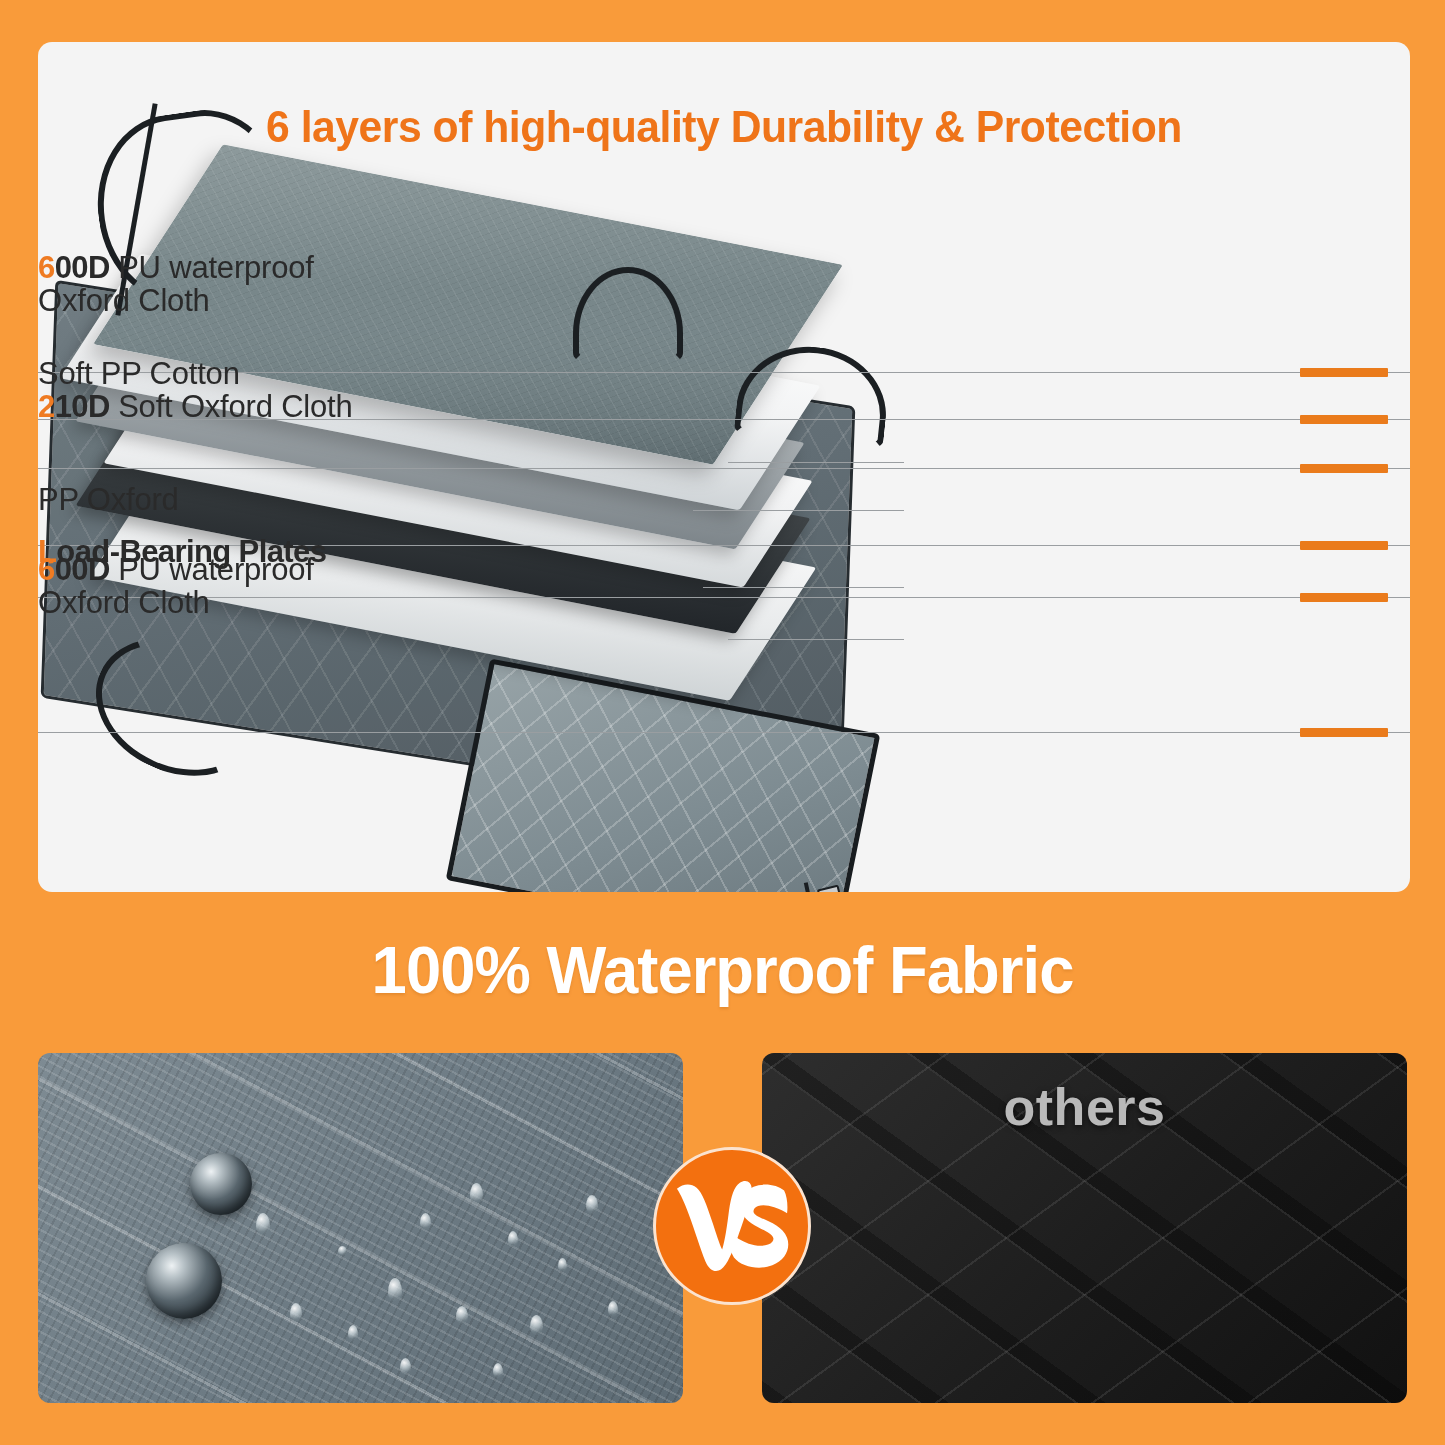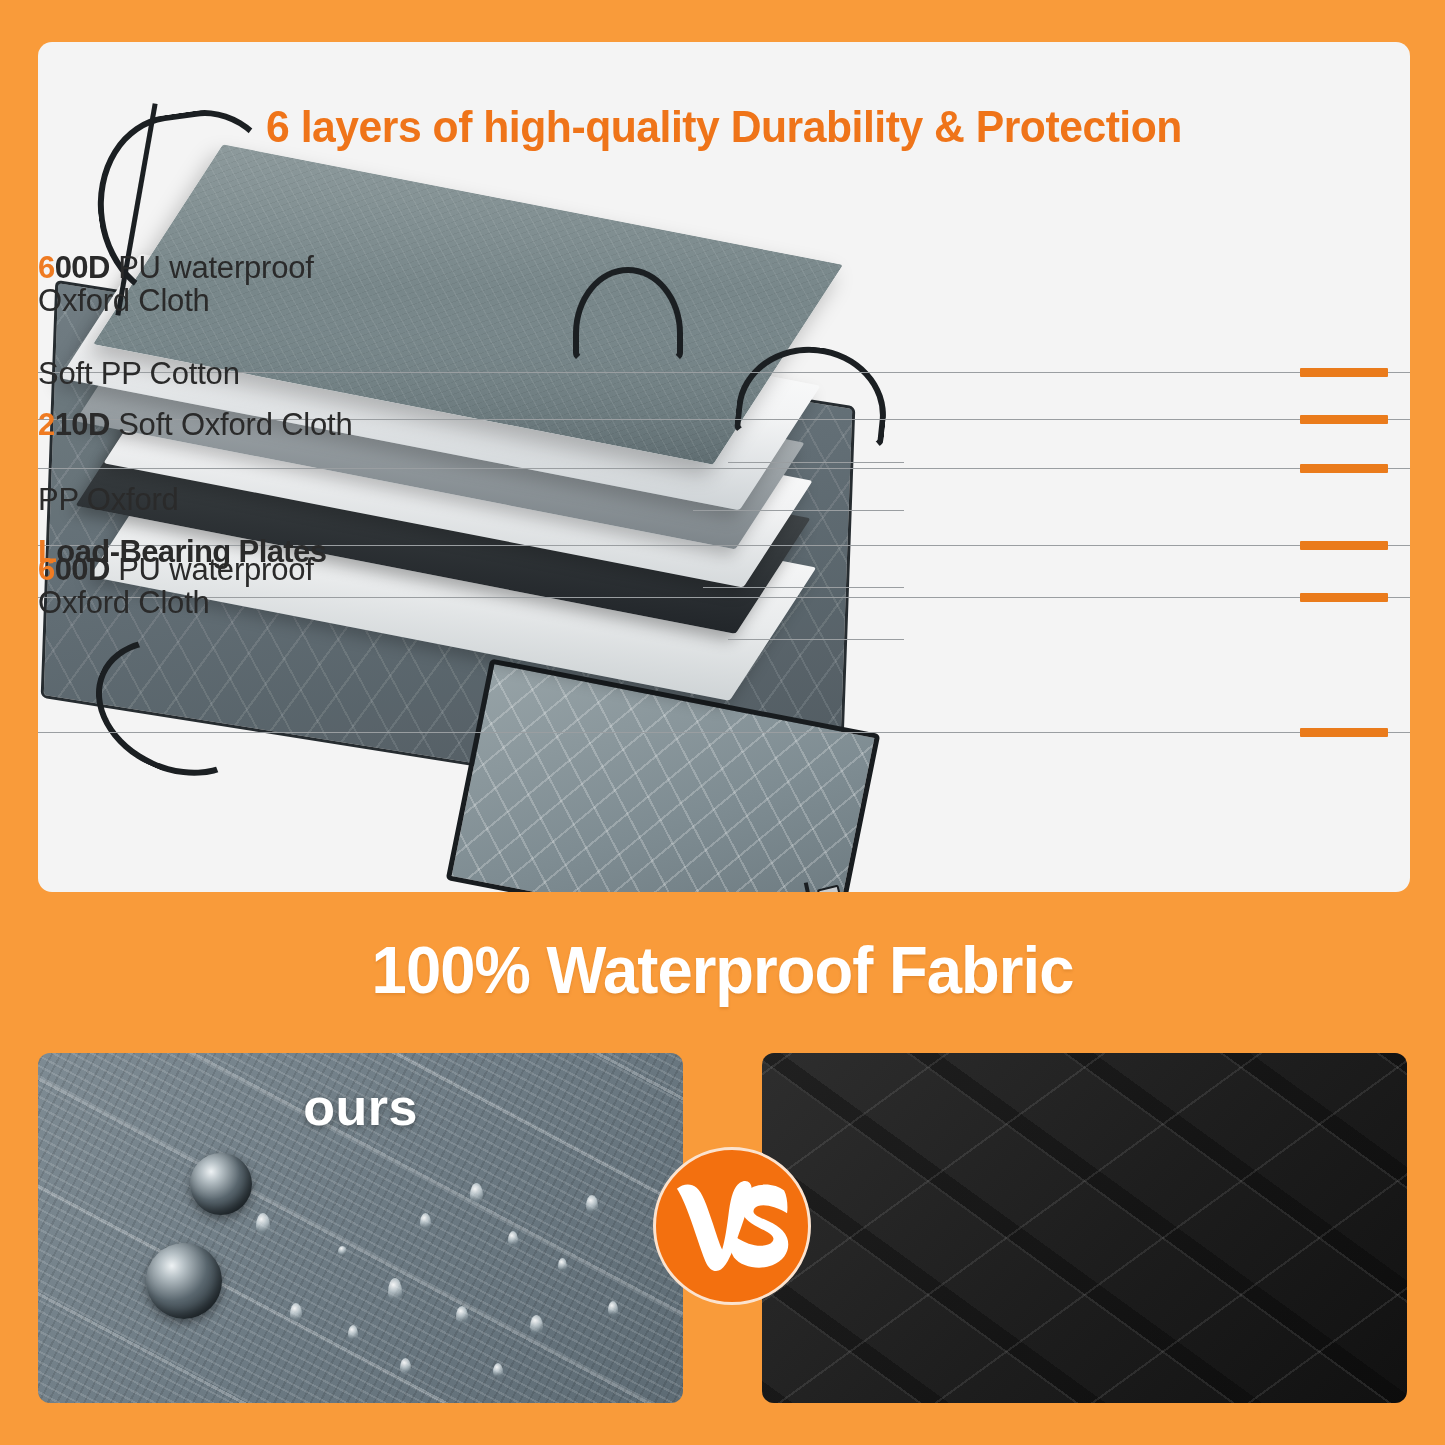--- a/index.html
+++ b/index.html
@@ -242,21 +242,21 @@
 
   <div class="callout" style="top:355px;">
     <div class="txt" style="bottom:6px;">
       <span>Soft PP Cotton</span>
     </div>
     <div class="rule" style="top:22px;"></div>
     <div class="cap" style="top:18px;"></div>
   </div>
 
   <div class="callout" style="top:404px;">
-    <div class="txt" style="bottom:4px;">
+    <div class="txt" style="bottom:22px;">
       <b><span class="hi">2</span><span>10D</span></b><span> Soft Oxford Cloth</span>
     </div>
     <div class="rule" style="top:22px;"></div>
     <div class="cap" style="top:18px;"></div>
   </div>
 
   <div class="callout" style="top:481px;">
     <div class="txt" style="bottom:6px;">
       <span>PP Oxford</span>
     </div>
@@ -298,25 +298,25 @@
   <div class="drip" style="left:382px; top:160px; width:11px; height:17px;"></div>
   <div class="drip" style="left:432px; top:130px; width:13px; height:21px;"></div>
   <div class="drip" style="left:470px; top:178px; width:10px; height:16px;"></div>
   <div class="drip" style="left:418px; top:253px; width:12px; height:18px;"></div>
   <div class="drip" style="left:492px; top:262px; width:13px; height:20px;"></div>
   <div class="drip" style="left:520px; top:205px; width:9px; height:14px;"></div>
   <div class="drip" style="left:548px; top:142px; width:12px; height:19px;"></div>
   <div class="drip" style="left:362px; top:305px; width:11px; height:17px;"></div>
   <div class="drip" style="left:455px; top:310px; width:10px; height:15px;"></div>
   <div class="drip" style="left:570px; top:248px; width:10px; height:16px;"></div>
-  <div class="panel-label" id="label-ours">ours</div>
 </div>
 
 <div class="panel" id="panel-others">
   <div class="quilt"></div>
+  <div class="panel-label" id="label-others">others</div>
 </div>
 
 <div id="vs-badge">
   <svg viewBox="0 0 120 104" aria-hidden="true">
     <path fill="#ffffff" d="M4 14 C10 9 18 8 24 13 C30 18 34 30 40 48 C44 60 47 70 50 76 C53 66 55 52 57 36 C59 22 62 12 68 8 C74 4 80 7 80 14 C80 22 74 40 67 60 C61 78 55 92 49 96 C43 100 37 97 33 88 C28 76 22 56 16 40 C12 29 8 20 4 14 Z"></path>
     <path fill="#ffffff" d="M113 16 C106 10 92 8 82 12 C71 17 66 28 70 38 C74 48 86 53 94 57 C101 61 104 64 101 68 C97 73 86 73 77 70 C69 67 63 63 59 60 C57 68 58 78 62 84 C70 94 88 97 101 92 C114 87 120 75 116 64 C112 53 99 48 90 44 C83 41 80 38 83 34 C86 30 95 30 103 33 C109 35 113 37 116 39 C117 31 116 22 113 16 Z"></path>
   </svg>
 </div>
 
 </body></html>

